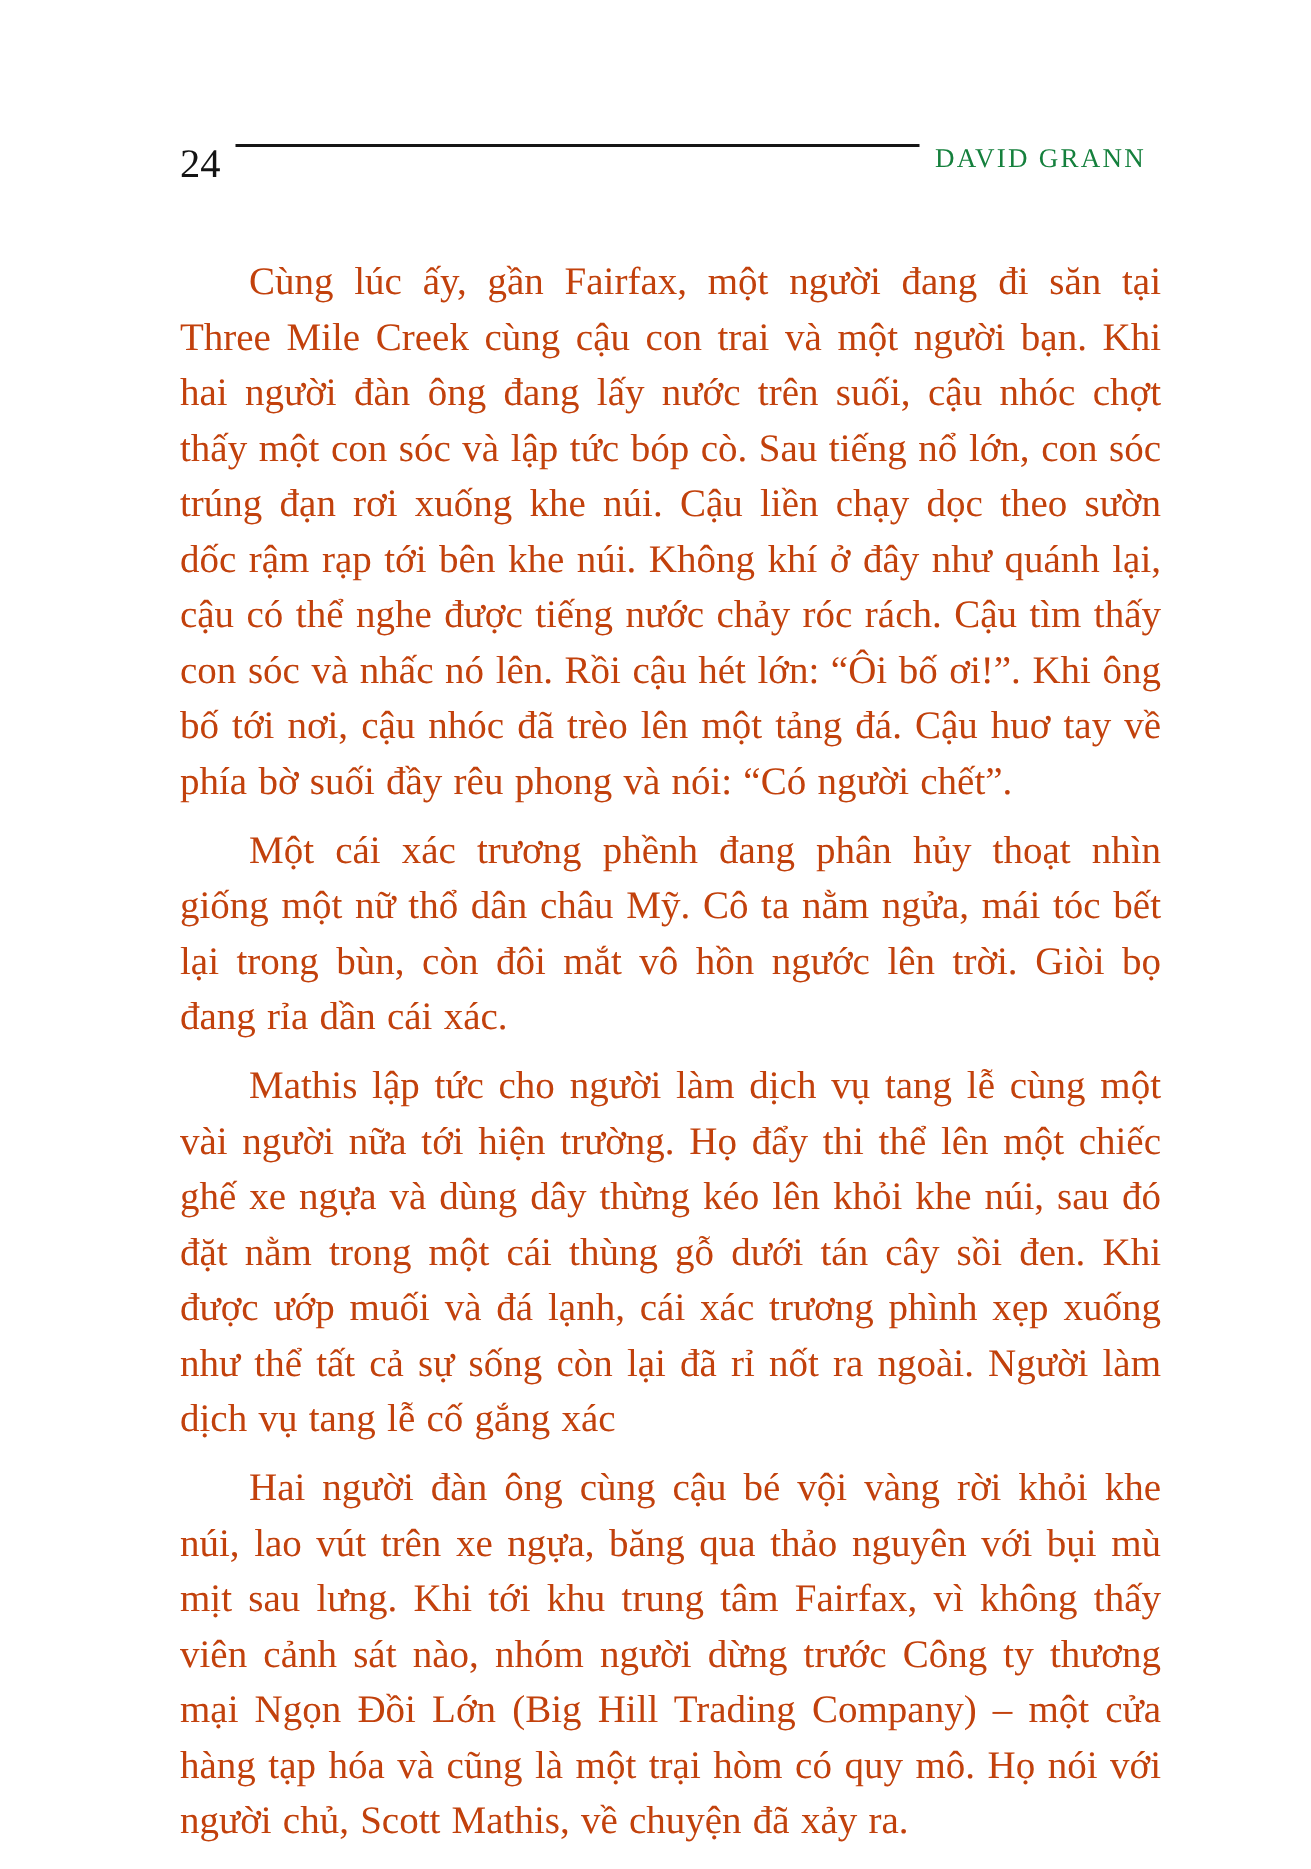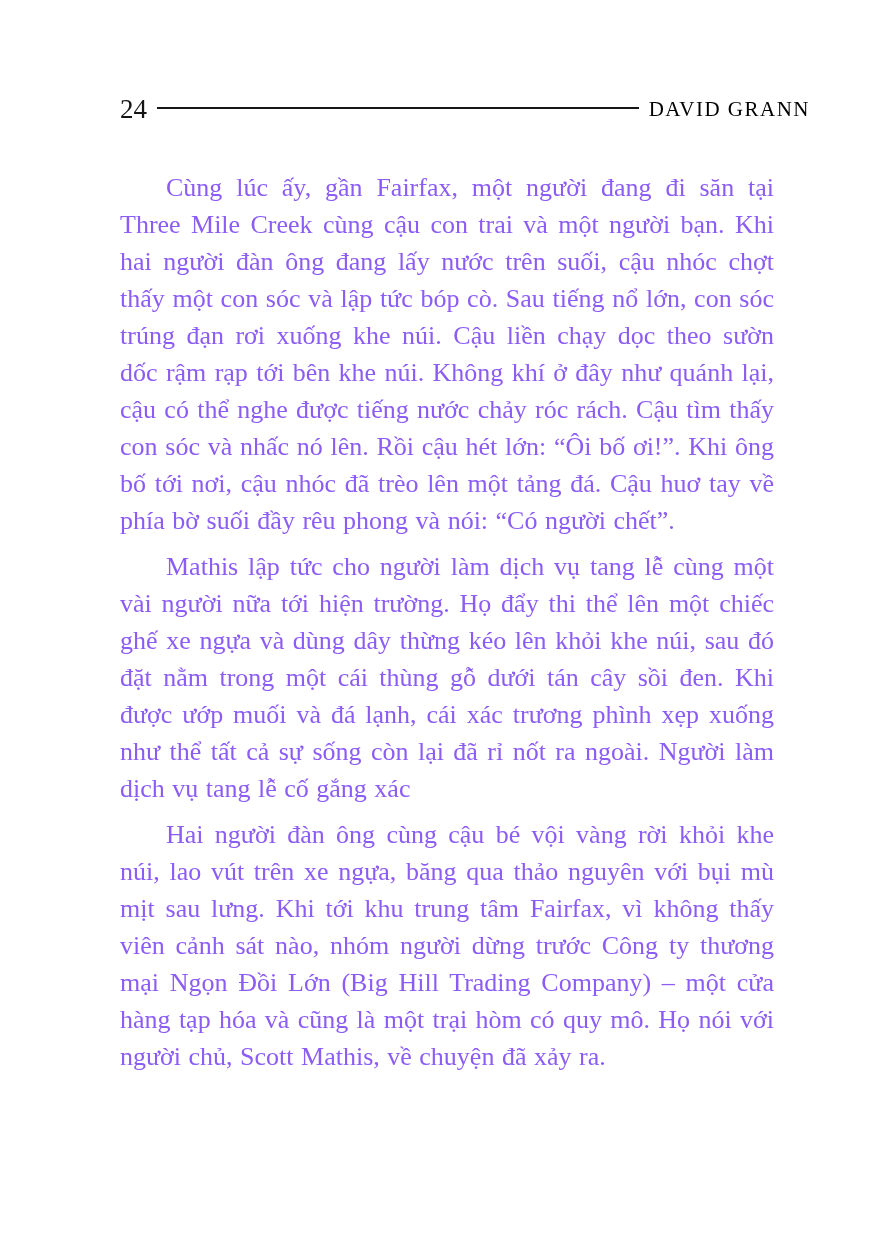--- a/index.html
+++ b/index.html
@@ -12,65 +12,66 @@
     width: 874px;
     height: 1246px;
     background: #ffffff;
     color: #141414;
     font-family: "Liberation Serif", "DejaVu Serif", serif;
     overflow: hidden;
     box-sizing: border-box;
   }
   .running-header {
     display: flex;
-    align-items: center;
-    margin: 96px 64px 0 120px;
+    align-items: flex-start;
+    margin: 96px 110px 0 120px;
   }
   .page-number {
     font-size: 27px;
     line-height: 1;
     color: #141414;
     flex: 0 0 auto;
   }
   .header-rule {
     flex: 1 1 auto;
     height: 0;
     border-bottom: 2px solid #161616;
     margin: 0 10px 4px 10px;
   }
   .running-head {
-    font-size: 21px;
+    font-size: 18px;
     line-height: 1;
     letter-spacing: 1.5px;
-    color: #000000;
+    color: #15803d;
     flex: 0 0 auto;
   }
   .body-text {
     margin: 46px 100px 0 120px;
   }
   .body-text p {
     margin: 0 0 9px 0;
     font-size: 26px;
     line-height: 37px;
     text-align: justify;
     text-indent: 46px;
-    color: #8b5cf6;
+    color: #c2410c;
     word-spacing: 1px;
   }
 </style>
 </head>
 <body>
 
 <div class="page">
 
   <div class="running-header">
     <span class="page-number">24</span>
     <span class="header-rule"></span>
     <span class="running-head">DAVID GRANN</span>
   </div>
 
   <div class="body-text">
     <p>Cùng lúc ấy, gần Fairfax, một người đang đi săn tại Three Mile Creek cùng cậu con trai và một người bạn. Khi hai người đàn ông đang lấy nước trên suối, cậu nhóc chợt thấy một con sóc và lập tức bóp cò. Sau tiếng nổ lớn, con sóc trúng đạn rơi xuống khe núi. Cậu liền chạy dọc theo sườn dốc rậm rạp tới bên khe núi. Không khí ở đây như quánh lại, cậu có thể nghe được tiếng nước chảy róc rách. Cậu tìm thấy con sóc và nhấc nó lên. Rồi cậu hét lớn: “Ôi bố ơi!”. Khi ông bố tới nơi, cậu nhóc đã trèo lên một tảng đá. Cậu huơ tay về phía bờ suối đầy rêu phong và nói: “Có người chết”.</p>
+    <p>Một cái xác trương phềnh đang phân hủy thoạt nhìn giống một nữ thổ dân châu Mỹ. Cô ta nằm ngửa, mái tóc bết lại trong bùn, còn đôi mắt vô hồn ngước lên trời. Giòi bọ đang rỉa dần cái xác.</p>
     <p>Mathis lập tức cho người làm dịch vụ tang lễ cùng một vài người nữa tới hiện trường. Họ đẩy thi thể lên một chiếc ghế xe ngựa và dùng dây thừng kéo lên khỏi khe núi, sau đó đặt nằm trong một cái thùng gỗ dưới tán cây sồi đen. Khi được ướp muối và đá lạnh, cái xác trương phình xẹp xuống như thể tất cả sự sống còn lại đã rỉ nốt ra ngoài. Người làm dịch vụ tang lễ cố gắng xác</p>
     <p>Hai người đàn ông cùng cậu bé vội vàng rời khỏi khe núi, lao vút trên xe ngựa, băng qua thảo nguyên với bụi mù mịt sau lưng. Khi tới khu trung tâm Fairfax, vì không thấy viên cảnh sát nào, nhóm người dừng trước Công ty thương mại Ngọn Đồi Lớn (Big Hill Trading Company) – một cửa hàng tạp hóa và cũng là một trại hòm có quy mô. Họ nói với người chủ, Scott Mathis, về chuyện đã xảy ra.</p>
   </div>
 
 </div>
 
 </body></html>

